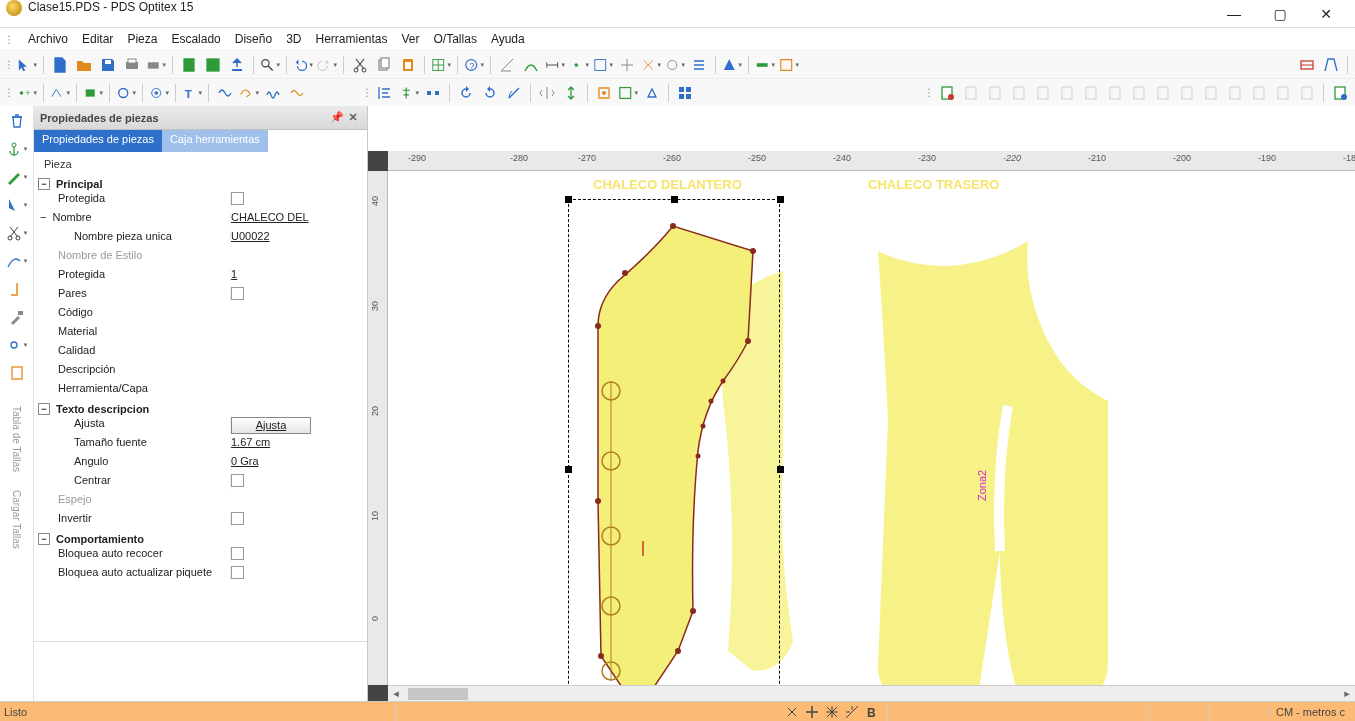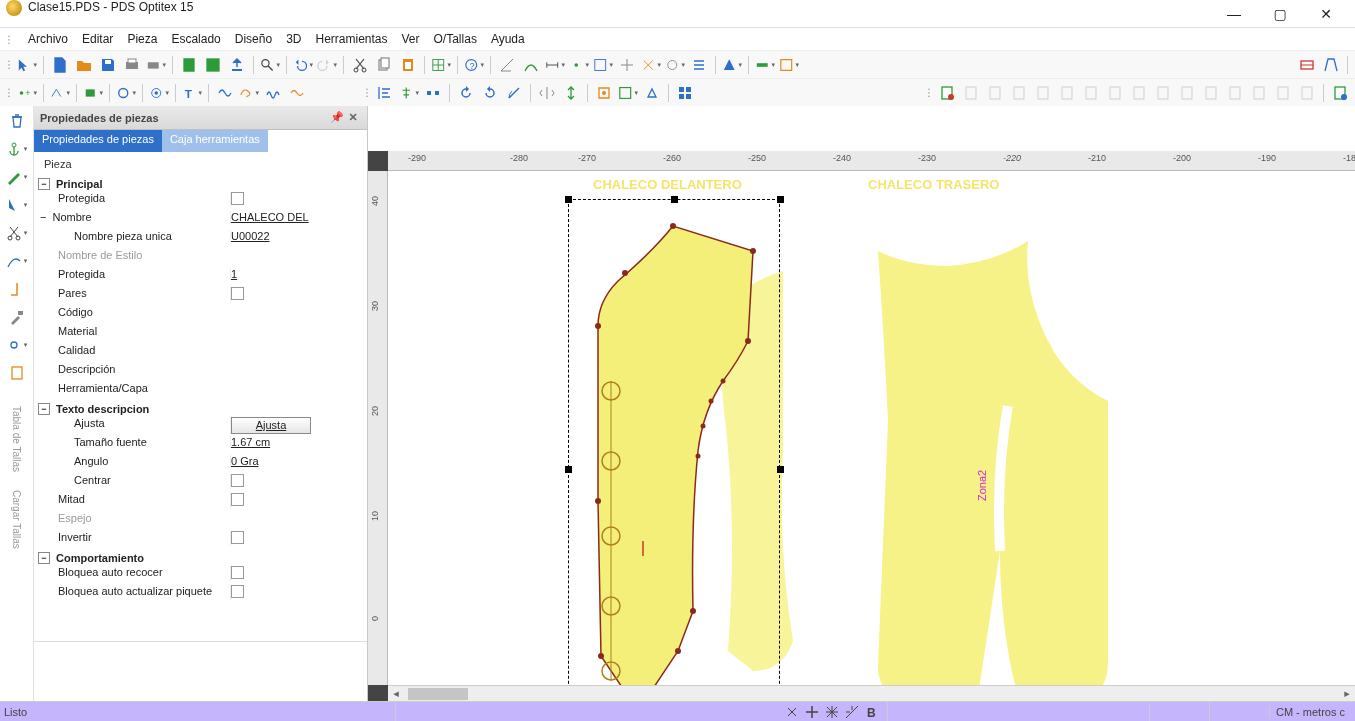--- a/index.html
+++ b/index.html
@@ -71,21 +71,21 @@
 .piece-label { position:absolute; color:#f7e46a; font-weight:bold; font-size:13px; }
 .sel-rect { position:absolute; border:1px dashed #000; }
 .handle { position:absolute; width:7px; height:7px; background:#000; }
 .zona { position:absolute; color:#d22bd2; font-size:11px; transform:rotate(-90deg); transform-origin:left top; }
 .canvas svg { position:absolute; top:0; left:0; }
 .hscroll { height:16px; background:#eee; border-top:1px solid #ccc; display:flex; align-items:center; margin-left:20px; }
 .hscroll .thumb { height:12px; background:#c5c5c5; }
 .hscroll .arrow { width:16px; text-align:center; color:#666; }
 
 
-.status { height:20px; display:flex; align-items:center; border-top:1px solid #ccc; background:#c4b5fd; font-size:11px; color:#444; padding:0 4px; }
+.status { height:20px; display:flex; align-items:center; border-top:1px solid #ccc; background:#fdba74; font-size:11px; color:#444; padding:0 4px; }
 .status .lpad { width:368px; }
 .status .cells { flex:1; display:flex; }
 .status .cell { border-left:1px solid #ccc; min-width:40px; height:20px; }
 .status .sicons { display:flex; gap:2px; padding:0 6px; }
 .status .sicons .tbtn { width:18px; height:18px; }
 .status .right { margin-left:auto; padding:0 6px; border-left:1px solid #ccc; }
 </style>
 </head>
 <body>
 
@@ -668,24 +668,20 @@
       <div class="row">
           <div class="lab sub">Tamaño fuente</div>
           <div class="val">1.67 cm</div>
         </div>
       <div class="row">
           <div class="lab sub">Angulo</div>
           <div class="val">0 Gra</div>
         </div>
       <div class="row">
           <div class="lab sub">Centrar</div>
-          <div class="val"><span class="chk"></span></div>
-        </div>
-      <div class="row">
-          <div class="lab">Mitad</div>
           <div class="val"><span class="chk"></span></div>
         </div>
       <div class="row dis">
           <div class="lab">Espejo</div>
           <div class="val"></div>
         </div>
       <div class="row">
           <div class="lab">Invertir</div>
           <div class="val"><span class="chk"></span></div>
         </div>

